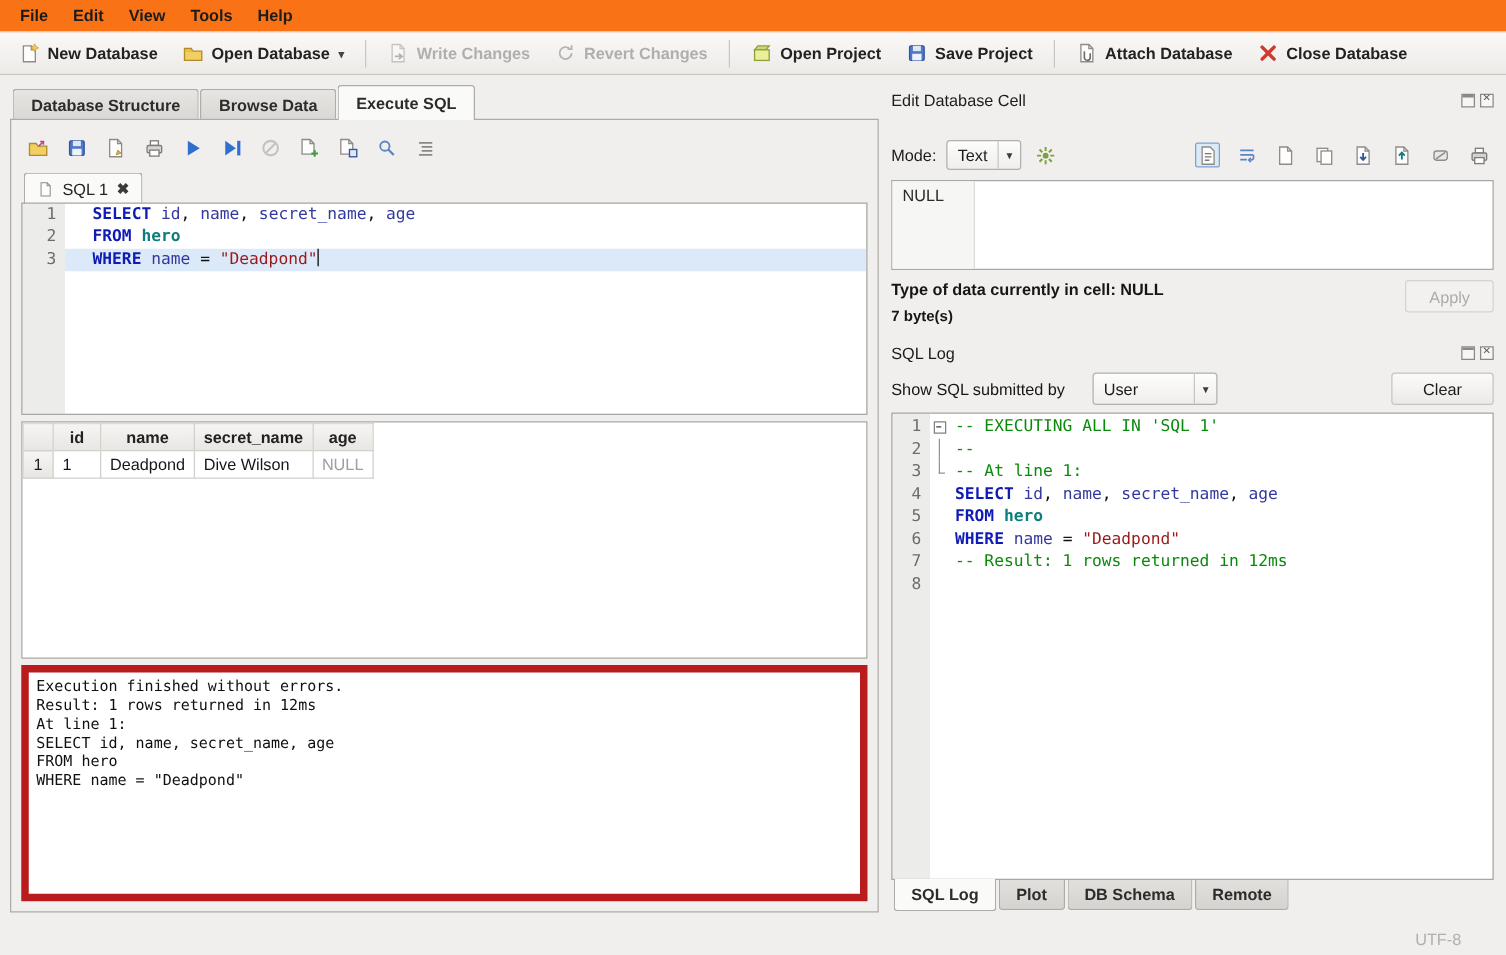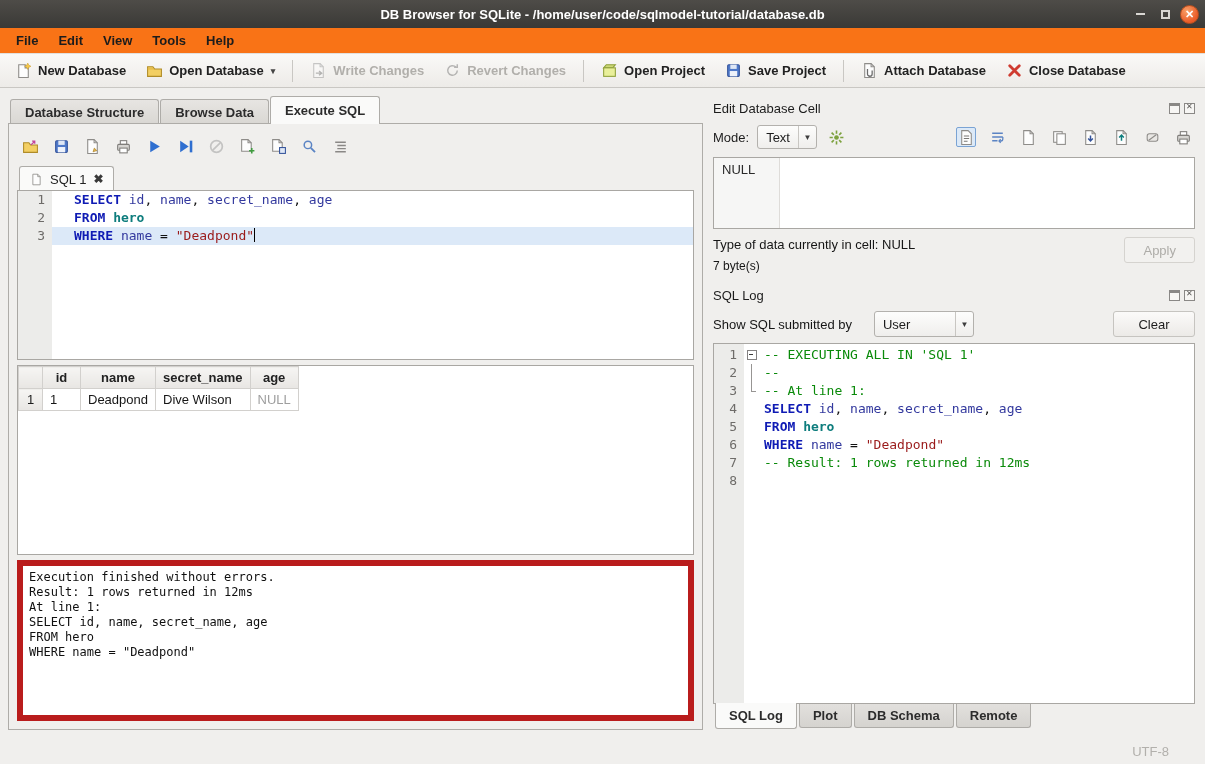--- a/index.html
+++ b/index.html
@@ -88,34 +88,34 @@
 
   
   .right-panel { flex:1; display:flex; flex-direction:column; padding:10px 10px 8px 10px; min-width:0; min-height:0; }
   .section-head { display:flex; align-items:center; height:20px; flex:0 0 auto; }
   .section-title { font-size:13px; color:#1c1c1c; }
   .dockicons { margin-left:auto; display:flex; gap:4px; }
   .dock { width:11px; height:11px; border:1px solid #8a8886; background:#f7f6f4; position:relative; cursor:default; }
   .dock-float::after { content:""; position:absolute; top:0; left:0; right:0; height:2px; background:#8a8886; }
   .dock-close::after { content:"✕"; position:absolute; top:-2px; left:1px; font-size:8px; color:#5c5a58; }
 
-  .mode-row { display:flex; align-items:center; gap:8px; height:28px; margin-top:5px; flex:0 0 auto; }
+  .mode-row { display:flex; align-items:center; gap:8px; height:28px; margin-top:20px; flex:0 0 auto; }
   .combo { display:inline-flex; align-items:center; height:24px; border:1px solid #b3b1ad; border-radius:3px; background:linear-gradient(#fdfdfc,#efeeec); cursor:default; }
   .combo-value { padding:0 8px; font-size:13px; color:#1c1c1c; }
   .combo-arrow { width:18px; align-self:stretch; border-left:1px solid #c8c6c2; display:flex; align-items:center; justify-content:center; font-size:8px; color:#3c3c3c; }
   .icon-btn { width:24px; height:24px; display:flex; align-items:center; justify-content:center; border-radius:3px; cursor:default; }
   .cell-icons { margin-left:auto; display:flex; align-items:center; gap:11px; padding-right:2px; }
   .cicon { width:20px; height:20px; display:flex; align-items:center; justify-content:center; cursor:default; }
   .cicon.boxed { border:1px solid #7aa3d4; background:#dce9f7; border-radius:2px; }
 
   .cell-editor { height:72px; margin-top:6px; background:#fff; border:1px solid #a9a7a3; position:relative; flex:0 0 auto; font-family:"Liberation Sans",sans-serif; }
   .null-strip { position:absolute; left:0; top:0; bottom:0; width:66px; background:#f6f6f5; border-right:1px solid #dedcd9; padding:4px 8px; font-size:13px; color:#2a2a2a; }
 
   .cellinfo-row { display:flex; margin-top:8px; flex:0 0 auto; }
-  .cellinfo-text { flex:1; }
+  .cellinfo-text { flex:1;font-weight:bold; }
   .cellinfo-line1 { font-size:13px; color:#161616; }
   .cellinfo-line2 { font-size:12px; color:#161616; margin-top:7px; }
   .btn { height:26px; padding:0 18px; border:1px solid #c6c4c0; border-radius:3px; background:linear-gradient(#fbfaf9,#eceae7); font-size:13px; color:#1c1c1c; cursor:default; display:flex; align-items:center; justify-content:center; }
   .btn.disabled { color:#aeaca8; background:#f2f1ef; border-color:#d5d3cf; }
 
   .sqllog-head { margin-top:12px; }
   .filter-row { display:flex; align-items:center; gap:22px; height:30px; margin-top:4px; flex:0 0 auto; }
   .filter-label { font-size:13px; color:#161616; }
   .filter-spacer { flex:1; }
 
@@ -126,32 +126,20 @@
   .btab.active { background:#fafaf9; height:26px; margin-top:-1px; position:relative; z-index:2; }
 
   
   .statusbar { height:26px; flex:0 0 auto; display:flex; align-items:center; justify-content:flex-end; padding-right:36px; color:#b2b0ac; font-size:13px; }
 </style>
 </head>
 <body>
 
 <div class="app">
 
-  <div class="titlebar">
-    <div class="title">DB Browser for SQLite - /home/user/code/sqlmodel-tutorial/database.db</div>
-    <div class="win-controls">
-      <span class="wc wc-min">
-          <i></i>
-        </span>
-      <span class="wc wc-max">
-          <i></i>
-        </span>
-      <span class="wc-close">✕</span>
-    </div>
-  </div>
 
   <div class="menubar">
     <span class="menu-item">File</span>
     <span class="menu-item">Edit</span>
     <span class="menu-item">View</span>
     <span class="menu-item">Tools</span>
     <span class="menu-item">Help</span>
   </div>
 
   <div class="toolbar">

